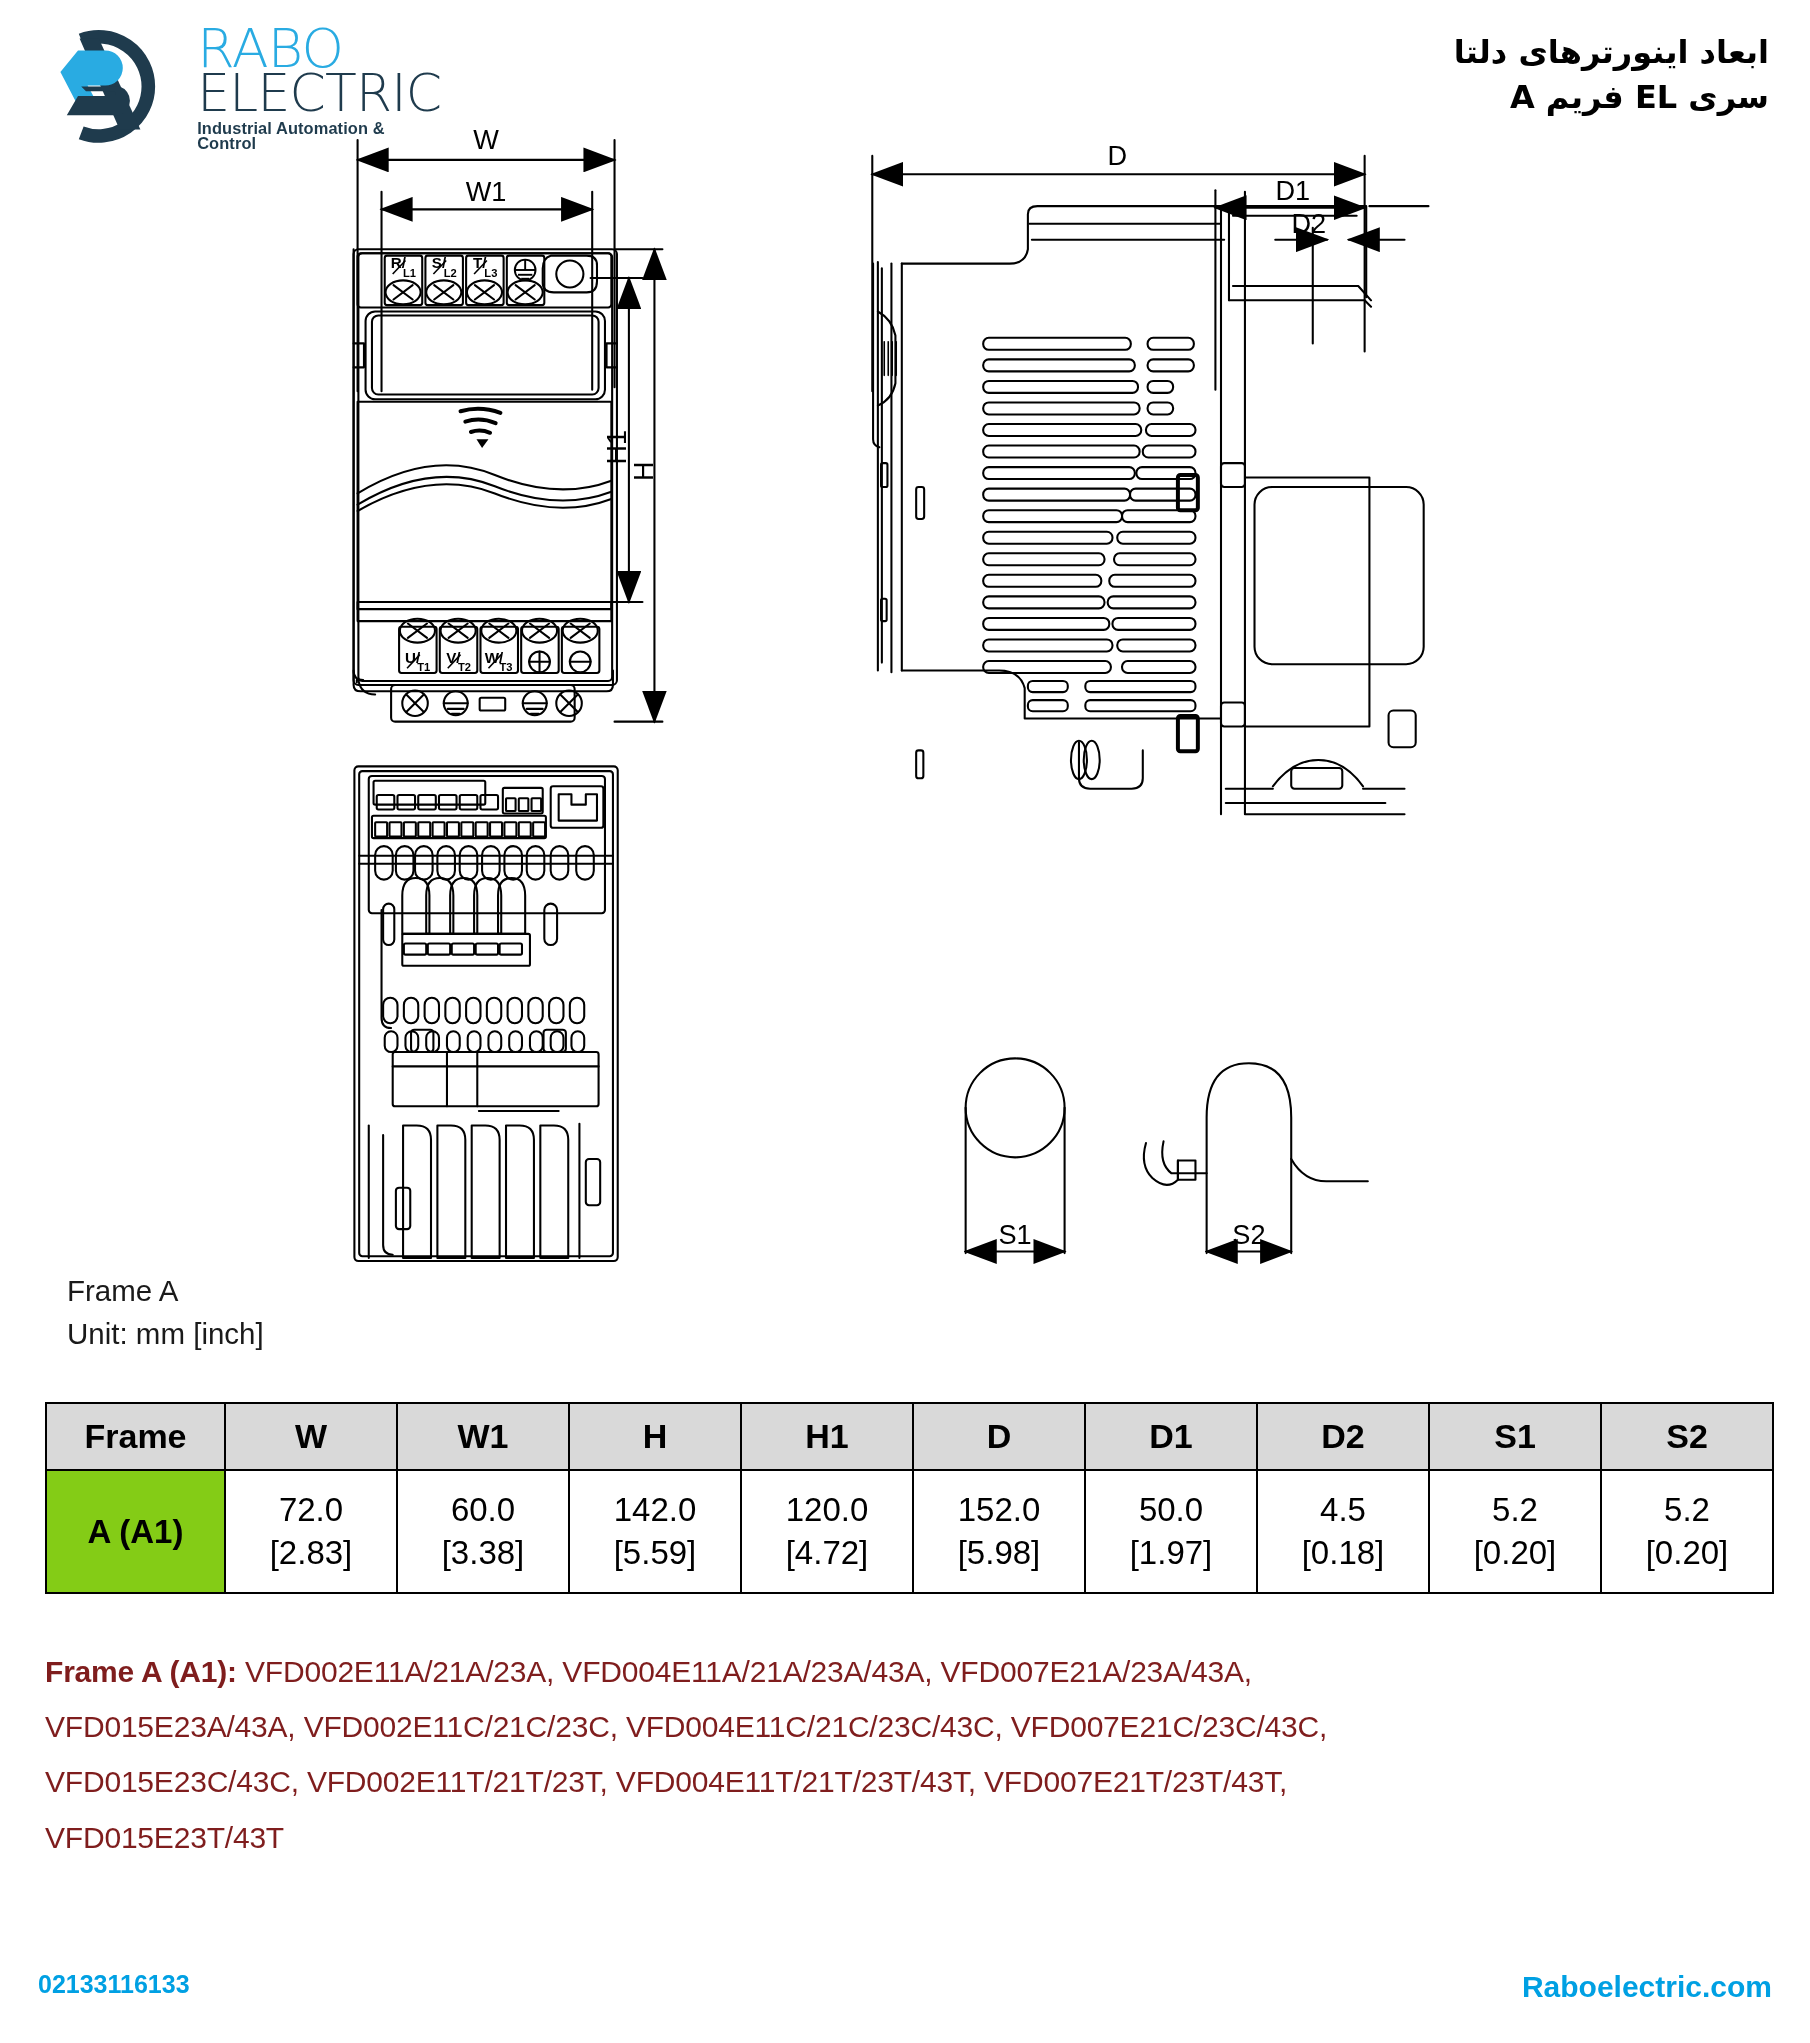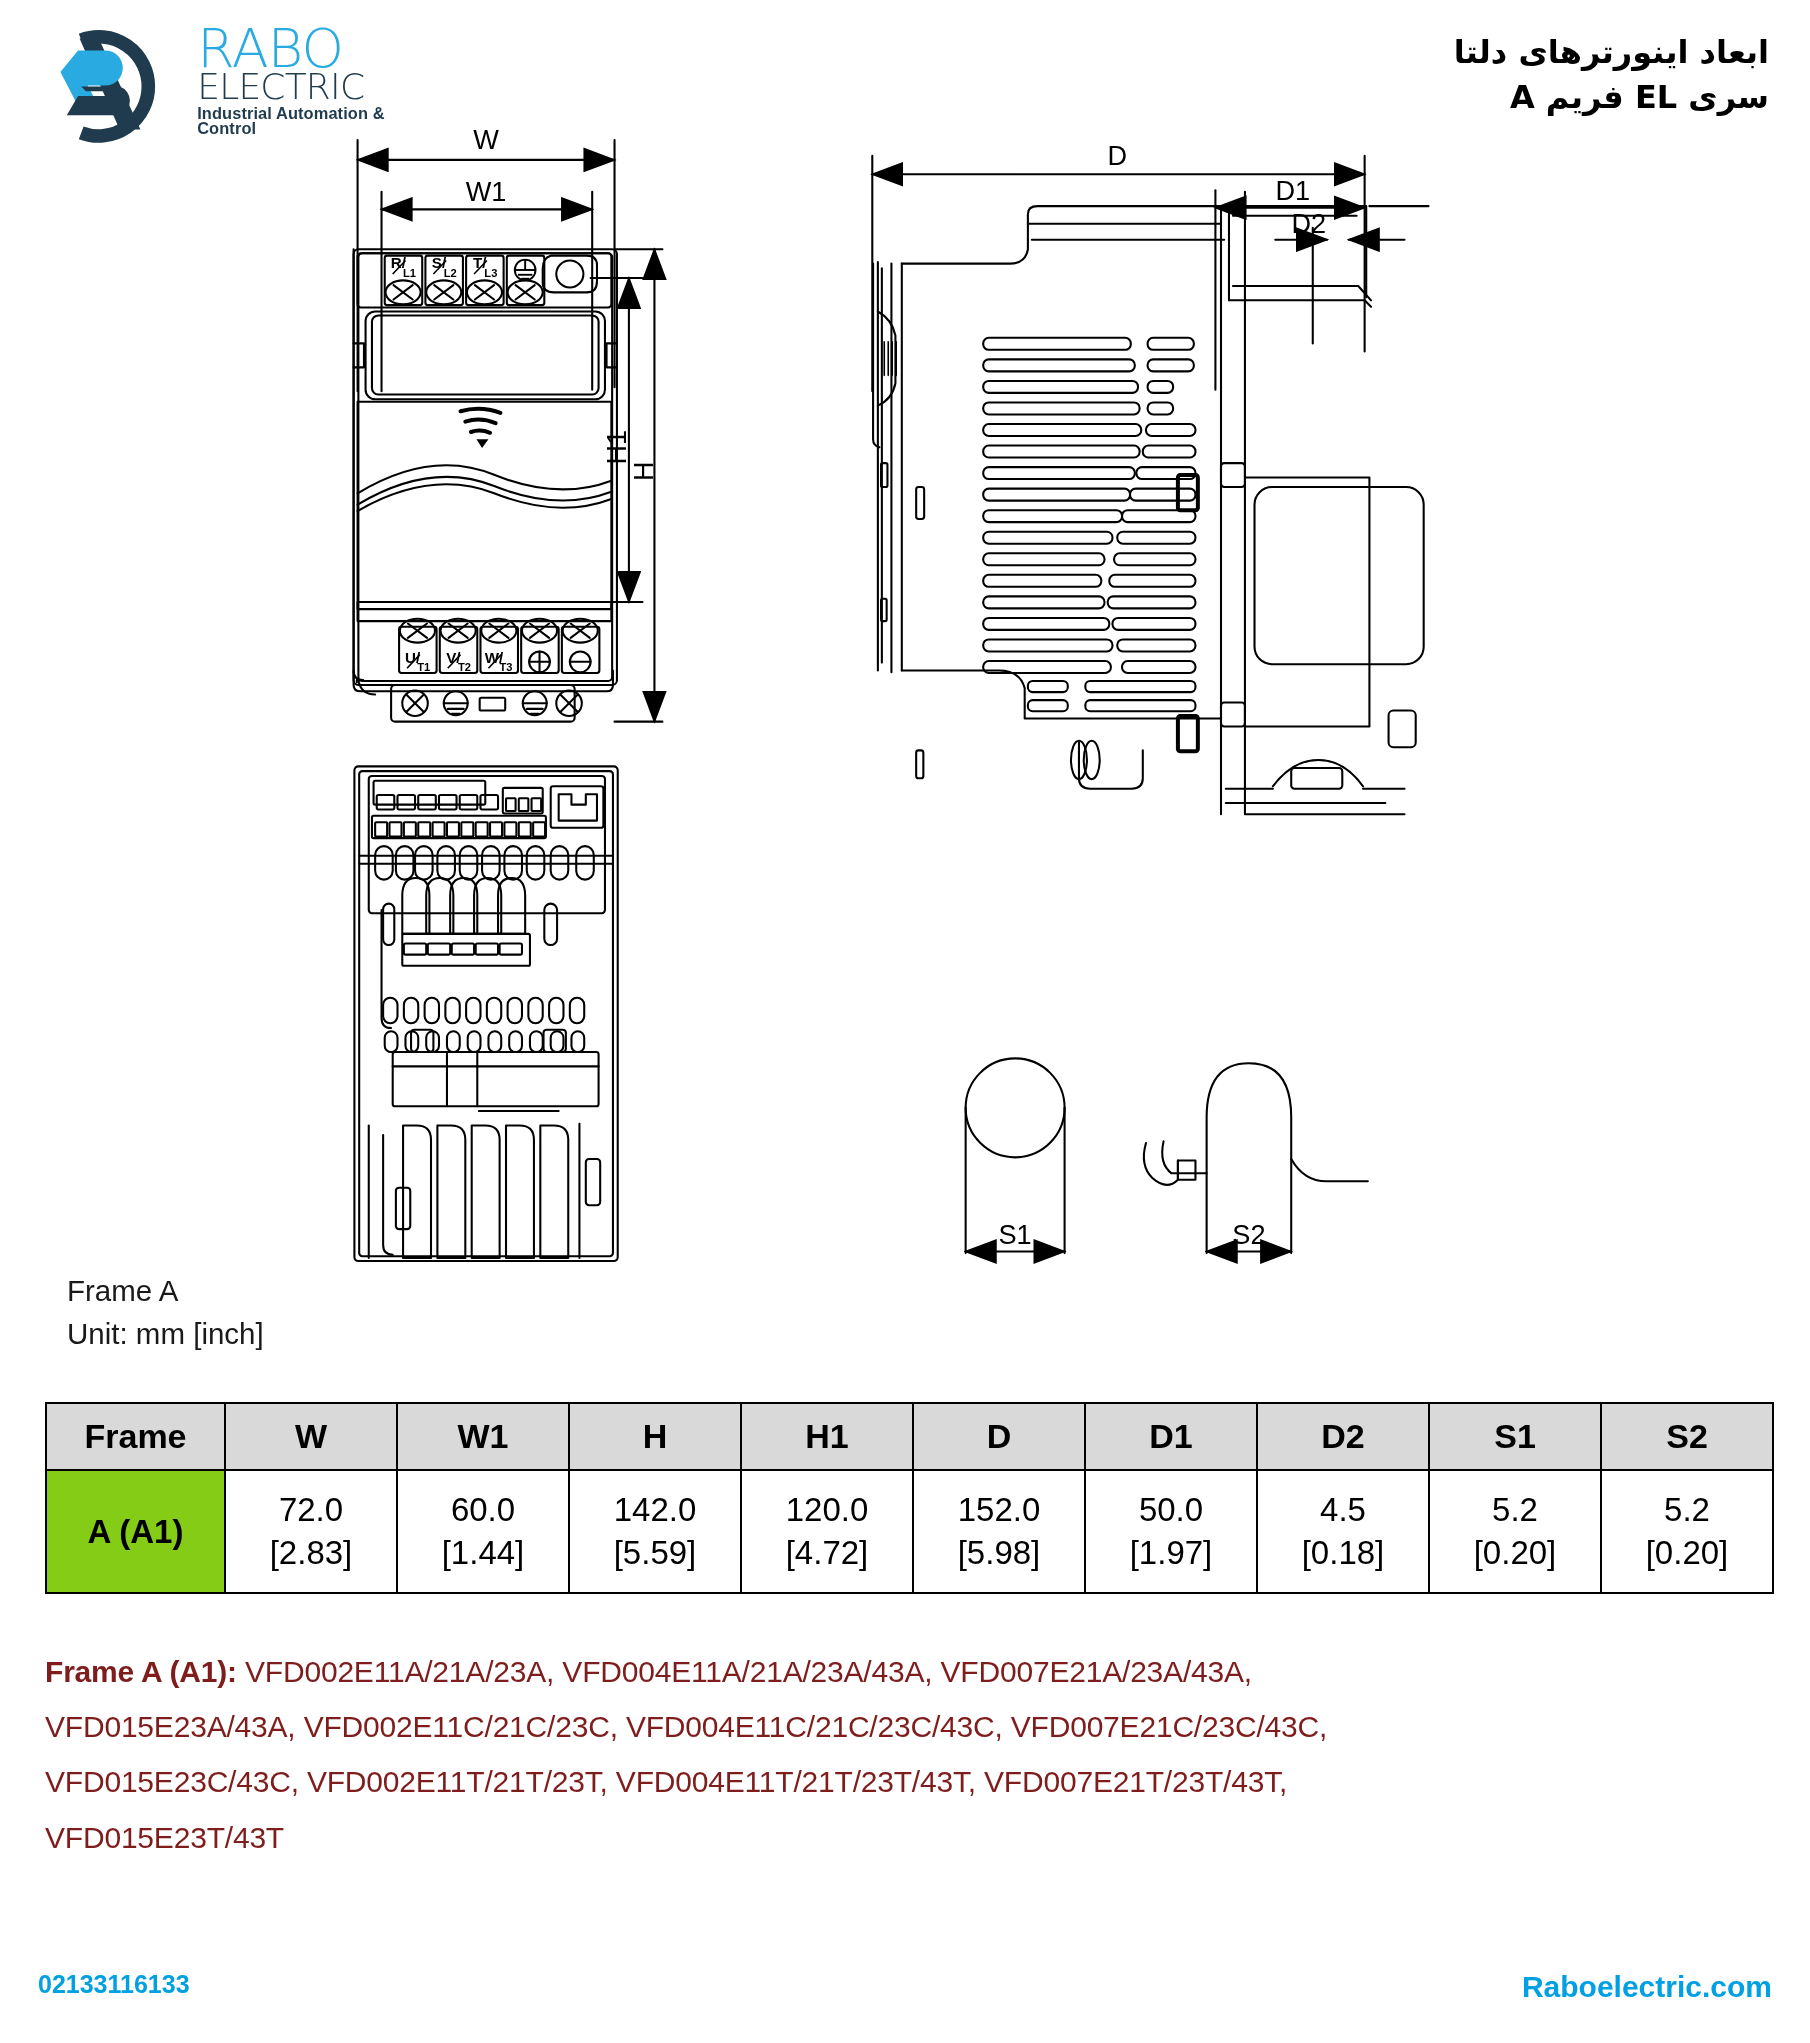--- a/index.html
+++ b/index.html
@@ -37,21 +37,21 @@
     line-height: 0.92;
   }
   .logo-rabo {
     font-size: 54px;
     letter-spacing: -0.8px;
     color: #29ABE2;
     font-family: "DejaVu Sans", sans-serif;
     font-weight: 300;
   }
   .logo-electric {
-    font-size: 36px;
+    font-size: 52px;
     letter-spacing: -0.8px;
     color: #1F3B4D;
     font-family: "DejaVu Sans", sans-serif;
     font-weight: 300;
     margin-top: -3.2px;
   }
   .logo-tag {
     font-size: 16.4px;
     color: #1F3B4D;
     font-weight: bold;
@@ -652,21 +652,21 @@
   </thead>
   <tbody>
     <tr>
       <td class="frame-cell">A (A1)</td>
       <td>
         <span class="mm">72.0</span>
         <span class="in">[2.83]</span>
       </td>
       <td>
         <span class="mm">60.0</span>
-        <span class="in">[1.44]</span>
+        <span class="in">[3.38]</span>
       </td>
       <td>
         <span class="mm">142.0</span>
         <span class="in">[5.59]</span>
       </td>
       <td>
         <span class="mm">120.0</span>
         <span class="in">[4.72]</span>
       </td>
       <td>

